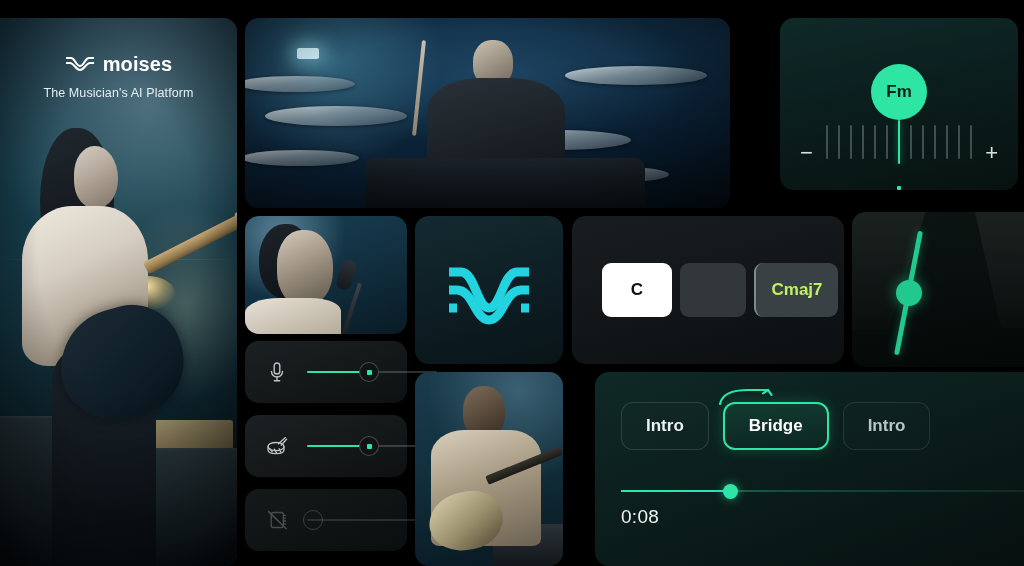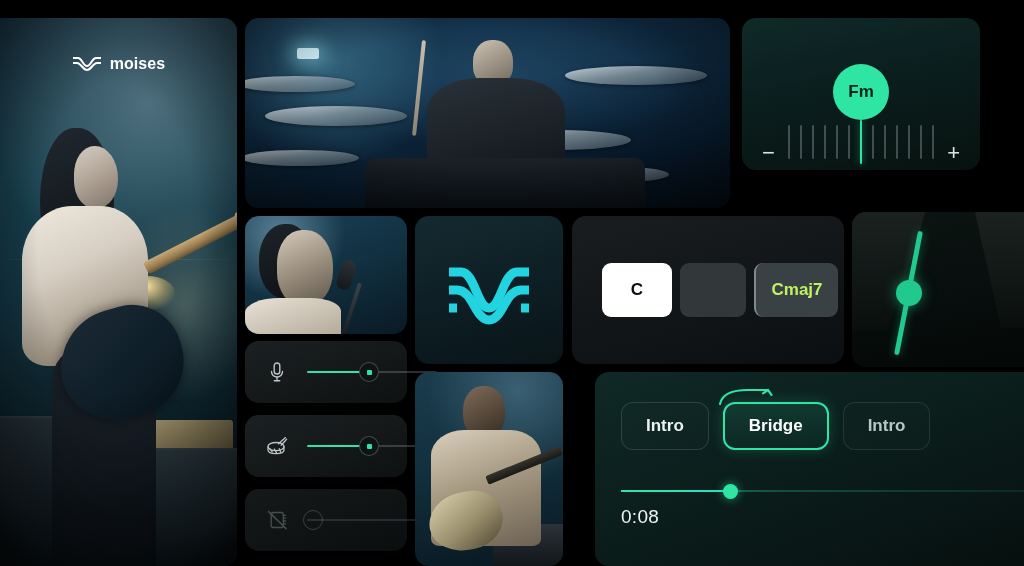--- a/index.html
+++ b/index.html
@@ -104,21 +104,21 @@
     position:absolute; inset:0;
     background:radial-gradient(ellipse 85% 70% at 50% 40%, rgba(0,0,0,0) 40%, rgba(0,0,0,.55) 88%, rgba(0,0,0,.8) 100%);
   }
   #hero .branding {
     position:absolute; left:0; right:0; top:34px; text-align:center; z-index:4;
   }
   #hero .logo-row {
     display:flex; align-items:center; justify-content:center; gap:8px;
   }
   #hero .logo-word {
-    color:#fff; font-size:16px; font-weight:700; letter-spacing:.1px;
+    color:#fff; font-size:20px; font-weight:700; letter-spacing:.1px;
   }
   #hero .tagline {
     margin-top:10px; color:#e6eef0; font-size:12.5px; font-weight:400; letter-spacing:.1px;
   }
 
   
   #drummer {
     left: 245px; top: 18px; width: 485px; height: 190px;
     background:
       radial-gradient(circle at 18% 22%, rgba(120,210,235,.30) 0%, rgba(120,210,235,0) 26%),
@@ -158,21 +158,21 @@
     position:absolute; left:120px; bottom:-6px; width:280px; height:56px;
     background:linear-gradient(180deg,#1a2128,#0a0f14); border-radius:10px 10px 0 0;
   }
   #drummer .vig {
     position:absolute; inset:0;
     background:radial-gradient(ellipse 80% 80% at 50% 42%, rgba(0,0,0,0) 45%, rgba(0,0,0,.5) 92%);
   }
 
   
   #keypanel {
-    left: 742px; top: 18px; width: 238px; height: 152px;
+    left: 780px; top: 18px; width: 238px; height: 172px;
     background:linear-gradient(168deg,#0f2a28 0%,#0b1f1f 40%,#07120f 100%);
   }
   #keypanel .badge {
     position:absolute; left:50%; top:46px; transform:translateX(-50%);
     width:56px; height:56px; border-radius:50%;
     display:flex; align-items:center; justify-content:center;
     font-size:17px; font-weight:700; color:#05231a;
   }
   #keypanel .scale {
     position:absolute; left:50%; top:103px; transform:translateX(-50%);
@@ -419,20 +419,21 @@
         <span>
           <svg width="30" height="20" viewBox="0 0 30 20">
             <g fill="none" stroke="#ffffff" stroke-width="2" stroke-linecap="square">
               <path d="M2 6 L6 6 C10 6 11 14 15 14 C19 14 20 6 24 6 L28 6"></path>
               <path d="M2 11 L5 11 C9 11 11 18 15 18 C19 18 21 11 25 11 L28 11"></path>
             </g>
           </svg>
         </span>
         <span class="logo-word">moises</span>
       </div>
+      <div class="tagline">The Musician's AI Platform</div>
     </div>
   </div>
 
   <div class="tile" id="drummer">
     <div class="stage-light"></div>
     <div class="cym c1"></div>
     <div class="cym c2"></div>
     <div class="cym c3"></div>
     <div class="cym c4"></div>
     <div class="cym c5"></div>

